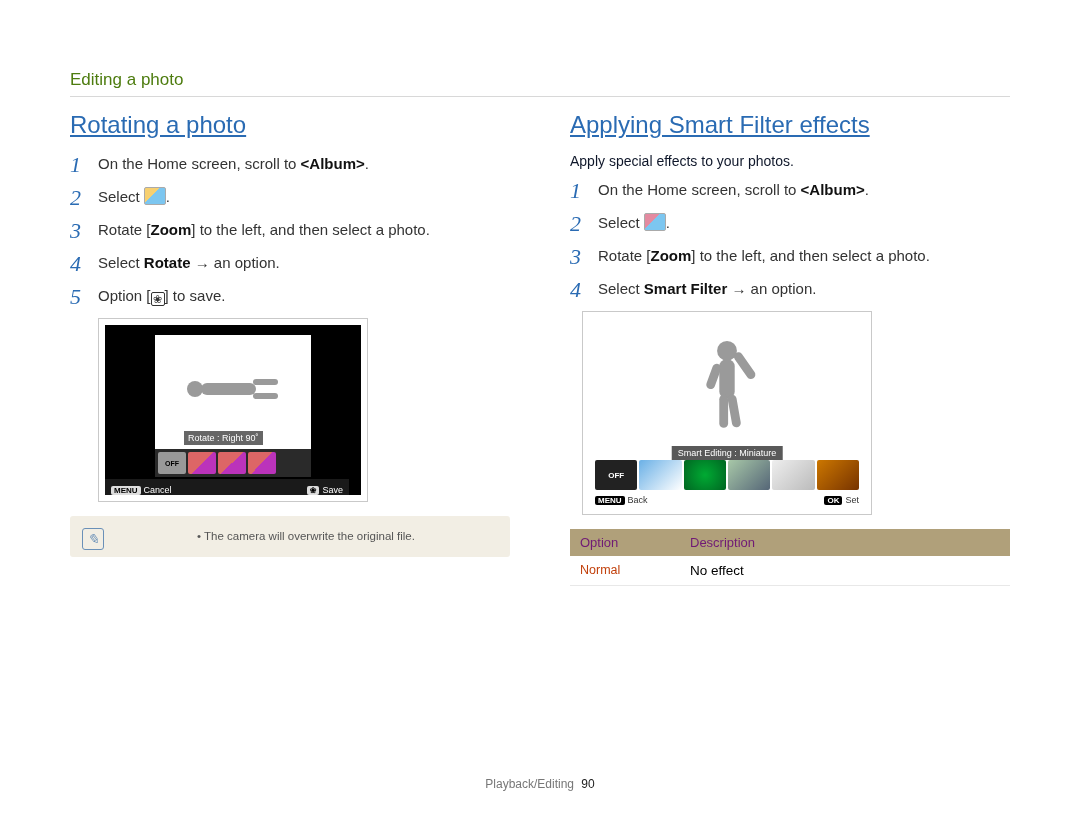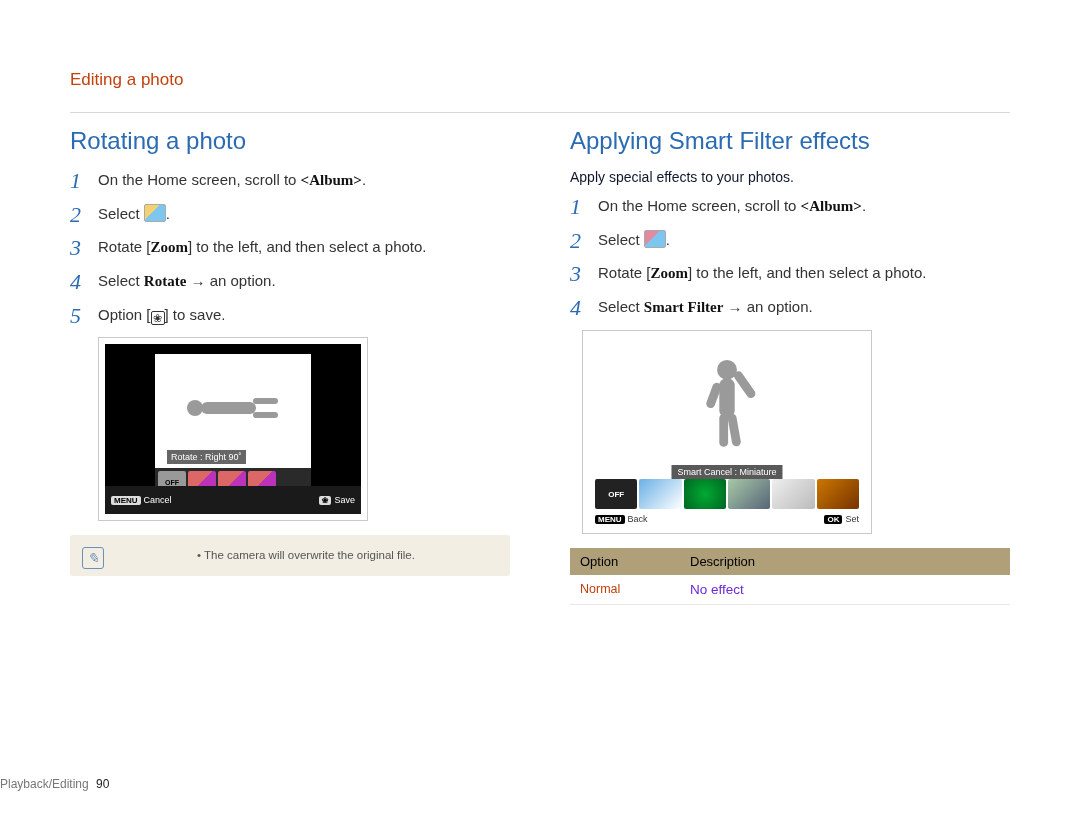--- a/index.html
+++ b/index.html
@@ -1,38 +1,38 @@
 <!DOCTYPE html>
 <html><head>
 <meta charset="utf-8">
 <style>
   * { box-sizing: border-box; margin: 0; padding: 0; }
   html, body { width: 1080px; height: 815px; background: #fff; font-family: Arial, Helvetica, sans-serif; color: #222; }
   .page { width: 1080px; height: 815px; padding: 70px 70px 30px 70px; position: relative; }
-  .breadcrumb { font-size: 17px; color: #c2410c; border-bottom: 1px solid #d8d8d8; padding-bottom: 22px; margin-bottom: 14px; font-weight: 300; }
+  .breadcrumb { font-size: 17px; color: #4d7c0f; border-bottom: 1px solid #d8d8d8; padding-bottom: 6px; margin-bottom: 14px; font-weight: 300; }
   .cols { display: flex; gap: 60px; }
   .col { flex: 1 1 0; min-width: 0; }
-  h2.section { font-size: 24px; font-weight: 400; color: #2a6bb3; margin-bottom: 14px; }
+  h2.section { font-size: 24px; font-weight: 400; color: #2a6bb3; margin-bottom: 14px; text-decoration: underline; }
   .intro { font-size: 14px; color: #0f172a; margin-bottom: 10px; font-weight: 300; }
   ol.steps { list-style: none; counter-reset: step; }
   ol.steps > li { position: relative; padding-left: 28px; margin: 8px 0 12px 0; font-size: 15px; line-height: 1.4; color: #333; font-weight: 300; }
   ol.steps > li .num { position: absolute; left: 0; top: -3px; font-family: Georgia, 'Times New Roman', serif; font-style: italic; font-size: 22px; color: #2a6bb3; width: 22px; text-align: left; }
-  .bold { font-weight: 600; color: #111; font-family: Liberation Serif, serif; }
+  .bold { font-weight: 600; color: #111; }
   .icon-box { display: inline-block; vertical-align: -3px; width: 22px; height: 18px; border: 1px solid #aaa; border-radius: 2px; position: relative; background: linear-gradient(135deg,#f7d070 0 40%, #7cc6f0 40% 100%); }
   .icon-box2 { display: inline-block; vertical-align: -3px; width: 22px; height: 18px; border: 1px solid #aaa; border-radius: 2px; background: linear-gradient(135deg,#e38aa0 0 40%, #7cc6f0 40% 100%); }
   .flower-btn { display:inline-block; width:14px; height:14px; border:1px solid #333; border-radius:2px; text-align:center; line-height:12px; font-size:11px; vertical-align:-2px; }
 
   .screenshot { width: 270px; border: 1px solid #c9c9c9; padding: 6px; margin: 10px 0 14px 28px; }
   .screen-inner { background:#000; color:#fff; position:relative; height:170px; font-size:10px; }
   .screen-inner .photo-area { position:absolute; left:50px; right:50px; top:10px; bottom:40px; background:#fff; }
-  .screen-inner .rot-label { position:absolute; left:62px; bottom:50px; background:rgba(0,0,0,.6); padding:2px 4px; font-size:9px;margin-top:40px; }
+  .screen-inner .rot-label { position:absolute; left:79px; bottom:50px; background:rgba(0,0,0,.6); padding:2px 4px; font-size:9px;margin-top:40px; }
   .screen-inner .thumb-strip { position:absolute; left:50px; right:50px; bottom:18px; height:28px; background:#2a2a2a; display:flex; gap:2px; padding:3px; }
   .screen-inner .thumb-strip .th { flex:0 0 28px; background:linear-gradient(135deg,#d66 0 50%,#b3b 50% 100%); border-radius:2px; }
   .screen-inner .thumb-strip .th.off { background:#999; display:flex; align-items:center; justify-content:center; color:#000; font-size:7px; font-weight:bold; }
-  .screen-inner .footbar { position:absolute; left:0; right:0; bottom:0; height:28px; background:#1a1a1a; display:flex; justify-content:space-between; align-items:center; padding:0 6px; font-size:9px; }
+  .screen-inner .footbar { position:absolute; left:0; right:12px; bottom:0; height:16px; background:#1a1a1a; display:flex; justify-content:space-between; align-items:flex-end; padding:0 6px; font-size:9px; }
   .screen-inner .footbar .menu-tag { background:#ddd; color:#000; font-weight:bold; padding:0 3px; border-radius:2px; margin-right:3px; font-size:8px; }
   .silhouette { position:absolute; left:50%; top:45%; transform:translate(-50%,-50%) rotate(0deg); width:100px; height:40px; }
 
   .screenshot2 { width: 290px; border: 1px solid #c9c9c9; padding: 6px; margin: 10px 0 14px 12px; }
   .screen2 { background:#fff; height:190px; position:relative; font-size:10px; color:#333; }
   .screen2 .sf-label { position:absolute; left:50%; transform:translateX(-50%); bottom:48px; background:rgba(0,0,0,.65); color:#fff; padding:2px 6px; font-size:9px; }
   .screen2 .strip { position:absolute; left:6px; right:6px; bottom:18px; height:30px; display:flex; gap:2px; }
   .screen2 .strip .th { flex:1; border-radius:2px; }
   .screen2 .strip .th.off { background:#222; color:#fff; display:flex; align-items:center; justify-content:center; font-size:8px; font-weight:bold; }
   .screen2 .strip .th.a { background:linear-gradient(135deg,#6ab0e6,#fff); }
@@ -43,26 +43,26 @@
   .screen2 .foot { position:absolute; left:0; right:0; bottom:0; height:16px; display:flex; justify-content:space-between; align-items:center; padding:0 6px; font-size:9px; color:#333; }
   .screen2 .foot .tag { background:#000; color:#fff; font-weight:bold; padding:0 3px; border-radius:2px; margin-right:3px; font-size:8px; }
 
   .note-box { background:#f2eee4; border-radius:3px; padding:12px 14px 12px 46px; position:relative; font-size:11.5px; color:#555; line-height:1.5; margin-left:0; }
   .note-box .note-icon { position:absolute; left:12px; top:12px; width:22px; height:22px; border:1.5px solid #6a90b8; border-radius:3px; color:#6a90b8; display:flex; align-items:center; justify-content:center; font-style:italic; font-family: Georgia, serif; font-size:14px; }
   .note-box ul { list-style: none; text-align: center; }
   .note-box ul li::before { content:"• "; }
   .note-box .btn-tag { background:#000; color:#fff; font-weight:bold; padding:0 3px; border-radius:2px; font-size:10px; }
 
   table.opts { width: 100%; border-collapse: collapse; font-size: 13.5px; margin-top: 4px; }
-  table.opts th { background:#b0a07a; color:#000000; font-weight:400; text-align:left; padding:6px 10px; font-size:13px; }
+  table.opts th { background:#b0a07a; color:#701a75; font-weight:400; text-align:left; padding:6px 10px; font-size:13px; }
   table.opts th:first-child { width: 110px; }
-  table.opts td { padding:7px 10px; vertical-align: top; color:#6d28d9; border-bottom:1px solid #e8e8e8; font-weight:300; }
+  table.opts td { padding:7px 10px; vertical-align: top; color:#000000; border-bottom:1px solid #e8e8e8; font-weight:300; }
   table.opts td.optname { color:#c2410c; font-size:12.5px; }
 
-  .footer { position:absolute; bottom:24px; left:0; right:0; font-size:12px; color:#777; }
+  .footer { position:absolute; bottom:24px; left:0; right:0; text-align:center; font-size:12px; color:#777; }
   .footer .pg { color:#222; margin-left:4px; }
 </style>
 </head>
 <body>
 
 <div class="page">
 
   <div class="breadcrumb">Editing a photo</div>
 
   <div class="cols">
@@ -151,21 +151,21 @@
       <div class="screenshot2">
         <div class="screen2">
           <svg viewBox="0 0 100 100" width="110" height="120" style="position:absolute;left:50%;top:8px;transform:translateX(-50%);">
             <circle cx="50" cy="18" r="9" fill="#9a9a9a"></circle>
             <rect x="43" y="26" width="14" height="35" rx="6" fill="#9a9a9a"></rect>
             <rect x="54" y="20" width="8" height="28" rx="4" fill="#9a9a9a" transform="rotate(-35 58 20)"></rect>
             <rect x="38" y="30" width="8" height="24" rx="4" fill="#9a9a9a" transform="rotate(20 42 30)"></rect>
             <rect x="43" y="58" width="8" height="30" rx="4" fill="#9a9a9a"></rect>
             <rect x="50" y="58" width="8" height="30" rx="4" fill="#9a9a9a" transform="rotate(-10 54 58)"></rect>
           </svg>
-          <div class="sf-label">Smart Cancel : Miniature</div>
+          <div class="sf-label">Smart Editing : Miniature</div>
           <div class="strip">
             <div class="th off">OFF</div>
             <div class="th a"></div>
             <div class="th b"></div>
             <div class="th c"></div>
             <div class="th d"></div>
             <div class="th e"></div>
           </div>
           <div class="foot">
             <span><span class="tag">MENU</span><span>Back</span></span>

